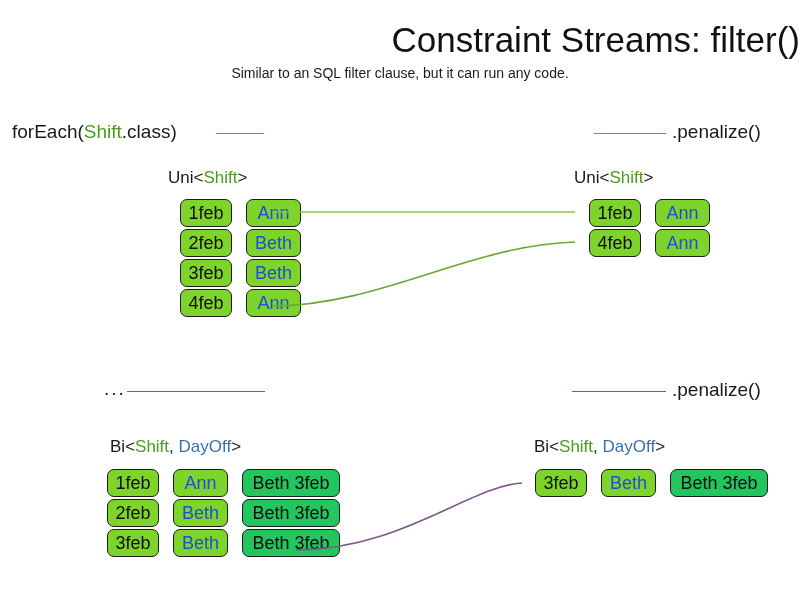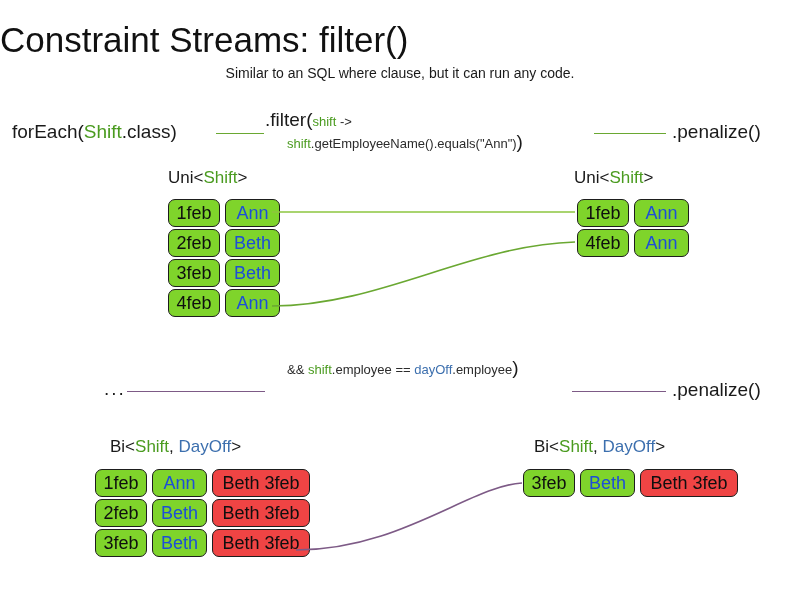--- a/index.html
+++ b/index.html
@@ -19,21 +19,21 @@
     position: relative;
     width: 800px;
     height: 600px;
   }
   .abs { position: absolute; }
 
   
   #title {
     left: 0; top: 20px;
     width: 800px;
-    text-align: left;
+    text-align: right;
     font-size: 35px;
     line-height: 40px;
     color: #111111;
     white-space: nowrap;
   }
   #subtitle {
     left: 0; top: 64px;
     width: 800px;
     text-align: center;
     font-size: 14px;
@@ -91,69 +91,62 @@
 
   
   .fact-table {
     display: flex;
     flex-direction: column;
     gap: 2px;
   }
   .fact-row {
     display: flex;
     flex-direction: row;
-    gap: 5px;
+    gap: 14px;
+    margin-left: 12px;
   }
   .cell {
     box-sizing: border-box;
     height: 28px;
     border: 1.6px solid #1d1d1d;
     border-radius: 7px;
     display: flex;
     align-items: center;
     justify-content: center;
     font-size: 18px;
     line-height: 18px;
     padding: 0 4px;
     white-space: nowrap;
   }
   .cell-green { background: #7fd42b; }
-  .cell-blue  { background: #ef4444; }
+  .cell-blue  { background: #22c55e; }
   .txt-date   { color: #0f0f0f; }
   .txt-name   { color: #1d4ed8; }
   .txt-dark   { color: #0f0f0f; }
 
   .c-date  { width: 52px; }
   .c-name  { width: 55px; }
   .c-dayoff{ width: 98px; }
 
   svg.links { position: absolute; left: 0; top: 0; pointer-events: none; }
 </style>
 </head>
 <body>
 
 <div id="stage">
 
   <div class="abs" id="title">Constraint Streams: filter()</div>
-  <div class="abs" id="subtitle">Similar to an SQL where clause, but it can run any code.</div>
+  <div class="abs" id="subtitle">Similar to an SQL filter clause, but it can run any code.</div>
 
   <div class="abs pipe-end" style="left:12px; top:121px;">
     <span>forEach(</span><span class="kw-shift">Shift</span><span>.class)</span>
   </div>
 
   <div class="abs rule" style="left:216px; top:133px; width:48px;"></div>
 
-  <div class="abs" style="left:265px; top:110px;">
-    <div class="filter-block">
-      <span class="filter-head">.filter(</span><span class="kw-shift">shift</span><span> -&gt;</span>
-    </div>
-    <div class="filter-block" style="padding-left:22px;">
-      <span class="kw-shift">shift</span><span>.getEmployeeName().equals("Ann")</span><span class="paren-big">)</span>
-    </div>
-  </div>
 
   <div class="abs rule" style="left:594px; top:133px; width:72px;"></div>
 
   <div class="abs pipe-end" style="left:672px; top:121px;">.penalize()</div>
 
   <div class="abs type-caption" style="left:168px; top:168px;">
     <span>Uni&lt;</span><span class="kw-shift">Shift</span><span>&gt;</span>
   </div>
 
   <div class="abs type-caption" style="left:574px; top:168px;">
@@ -187,23 +180,20 @@
         <div class="cell cell-green c-date txt-date">4feb</div>
         <div class="cell cell-green c-name txt-name">Ann</div>
       </div>
     </div>
 
   <div class="abs dots" style="left:104px; top:378px;">...</div>
 
   <div class="abs rule rule-purple" style="left:127px; top:391px; width:138px;"></div>
 
   <div class="abs" style="left:265px; top:358px;">
-    <div class="filter-block" style="padding-left:22px;">
-      <span>&amp;&amp; </span><span class="kw-shift">shift</span><span>.employee == </span><span class="kw-dayoff">dayOff</span><span>.employee</span><span class="paren-big">)</span>
-    </div>
   </div>
 
   <div class="abs rule rule-purple" style="left:572px; top:391px; width:94px;"></div>
 
   <div class="abs pipe-end" style="left:672px; top:379px;">.penalize()</div>
 
   <div class="abs type-caption" style="left:110px; top:437px;">
     <span>Bi&lt;</span><span class="kw-shift">Shift</span><span>, </span><span class="kw-dayoff">DayOff</span><span>&gt;</span>
   </div>
 

